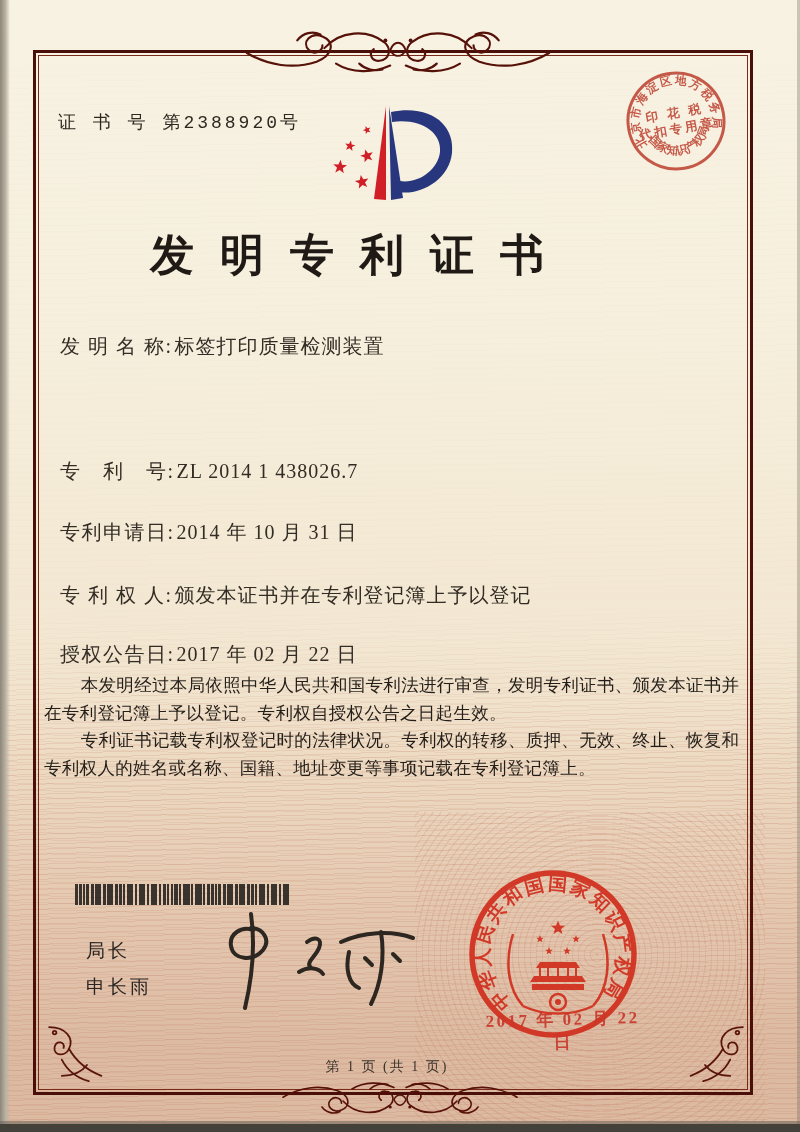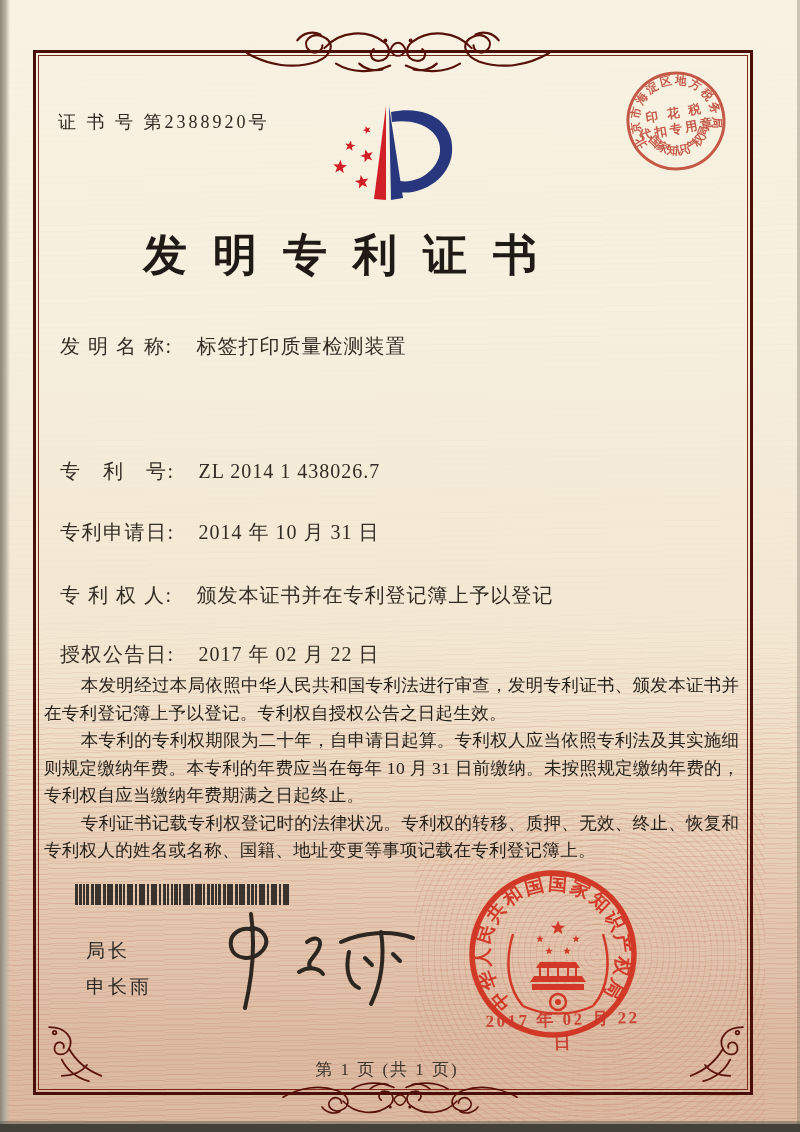--- a/index.html
+++ b/index.html
@@ -32,32 +32,32 @@
   .frame::after{content:"";position:absolute;left:2px;top:2px;right:2px;bottom:2px;
     border:1px solid #7a2a18;}
 
   .orn{position:absolute;pointer-events:none;}
   .orn-top{left:243px;top:21px;width:310px;height:62px;}
   .orn-bottom{left:280px;top:1074px;width:240px;height:48px;transform:scaleY(-1);}
   .corner-orn{position:absolute;width:72px;height:72px;pointer-events:none;}
   .corner-br{left:678px;top:1020px;}
   .corner-bl{left:42px;top:1020px;transform:scaleX(-1);}
 
-  .cert-no{position:absolute;left:58px;top:110px;font-size:18px;letter-spacing:3px;color:#2e2820;}
+  .cert-no{position:absolute;left:58px;top:110px;font-size:18px;letter-spacing:3px;color:#2e2820;font-family:Liberation Mono, monospace;}
 
   .logo{position:absolute;left:320px;top:98px;width:140px;height:112px;}
 
   .tax-stamp{position:absolute;left:606px;top:51px;width:140px;height:140px;opacity:.88;}
 
   .title{position:absolute;left:33px;top:226px;width:640px;text-align:center;
-    font-size:44px;font-weight:600;letter-spacing:26px;color:#1f1a15;}
+    font-size:44px;font-weight:600;letter-spacing:26px;color:#1f1a15;padding-left:7px;}
 
   .field{position:absolute;left:60px;font-size:20px;color:#332c24;white-space:nowrap;}
   .field .lbl{letter-spacing:1.5px;}
-  .field .val{margin-left:24px;letter-spacing:1px;}
+  .field .val{margin-left:2px;letter-spacing:1px;}
   .f0{top:333px}.f1{top:400px}.f2{top:458px}.f3{top:519px}.f4{top:582px}.f5{top:641px}
 
   .body-text{position:absolute;left:44px;top:672px;width:708px;color:#241e18;
     font-size:17.5px;line-height:27.5px;letter-spacing:.3px;}
   .body-text p{margin:0;text-indent:2.1em;}
 
   .barcode{position:absolute;left:75px;top:884px;width:215px;height:21px;opacity:.85;
     background:
       repeating-linear-gradient(90deg,#1c1a18 0 2px,rgba(0,0,0,0) 2px 4px),
       repeating-linear-gradient(90deg,#1c1a18 0 1px,rgba(0,0,0,0) 1px 6px),
@@ -65,21 +65,21 @@
 
   .issuer-title{position:absolute;left:86px;top:938px;font-size:19px;letter-spacing:3px;color:#2a2522;font-family:Liberation Serif, serif;}
   .issuer-name{position:absolute;left:86px;top:974px;font-size:19px;letter-spacing:3px;color:#2a2522;}
   .signature{position:absolute;left:195px;top:908px;width:230px;height:105px;}
 
   .seal{position:absolute;left:455px;top:856px;width:196px;height:196px;opacity:.93;}
   .seal-date{position:absolute;left:478px;top:1008px;width:170px;text-align:center;
     font-size:17px;letter-spacing:2.5px;color:#c8372a;font-weight:600;transform:rotate(-1.5deg);opacity:.9;}
 
   .footer{position:absolute;left:0;top:1058px;width:774px;text-align:center;
-    font-size:17px;letter-spacing:2px;color:#3b332a;}
+    font-size:14px;letter-spacing:2px;color:#3b332a;}
 
   .seal-ring-text{font-size:19px;letter-spacing:3px;fill:#d12f1e;font-weight:700;}
   .stamp-arc{font-size:11.5px;letter-spacing:1px;fill:#bf4534;font-weight:700;}
   .stamp-mid{font-size:12.5px;letter-spacing:3px;fill:#bf4534;font-weight:700;text-anchor:middle;}
 </style>
 </head>
 <body>
 
 <div id="page">
 
@@ -176,21 +176,20 @@
   </div>
   <div class="field f4">
     <span class="lbl">专 利 权 人:</span><span class="val">颁发本证书并在专利登记簿上予以登记</span>
   </div>
   <div class="field f5">
     <span class="lbl">授权公告日:</span><span class="val">2017 年 02 月 22 日</span>
   </div>
 
   <div class="body-text">
     <p>本发明经过本局依照中华人民共和国专利法进行审查，发明专利证书、颁发本证书并在专利登记簿上予以登记。专利权自授权公告之日起生效。</p>
-    <p>本专利的专利权期限为二十年，自申请日起算。专利权人应当依照专利法及其实施细则规定缴纳年费。本专利的年费应当在每年 10 月 31 日前缴纳。未按照规定缴纳年费的，专利权自应当缴纳年费期满之日起终止。</p>
     <p>专利证书记载专利权登记时的法律状况。专利权的转移、质押、无效、终止、恢复和专利权人的姓名或名称、国籍、地址变更等事项记载在专利登记簿上。</p>
   </div>
 
   <div class="barcode"></div>
 
   <div class="issuer-title">局长</div>
   <div class="issuer-name">申长雨</div>
 
   <svg class="signature" viewBox="0 0 230 105">
     <g fill="none" stroke="#15120f" stroke-width="4" stroke-linecap="round" opacity="0.88">

